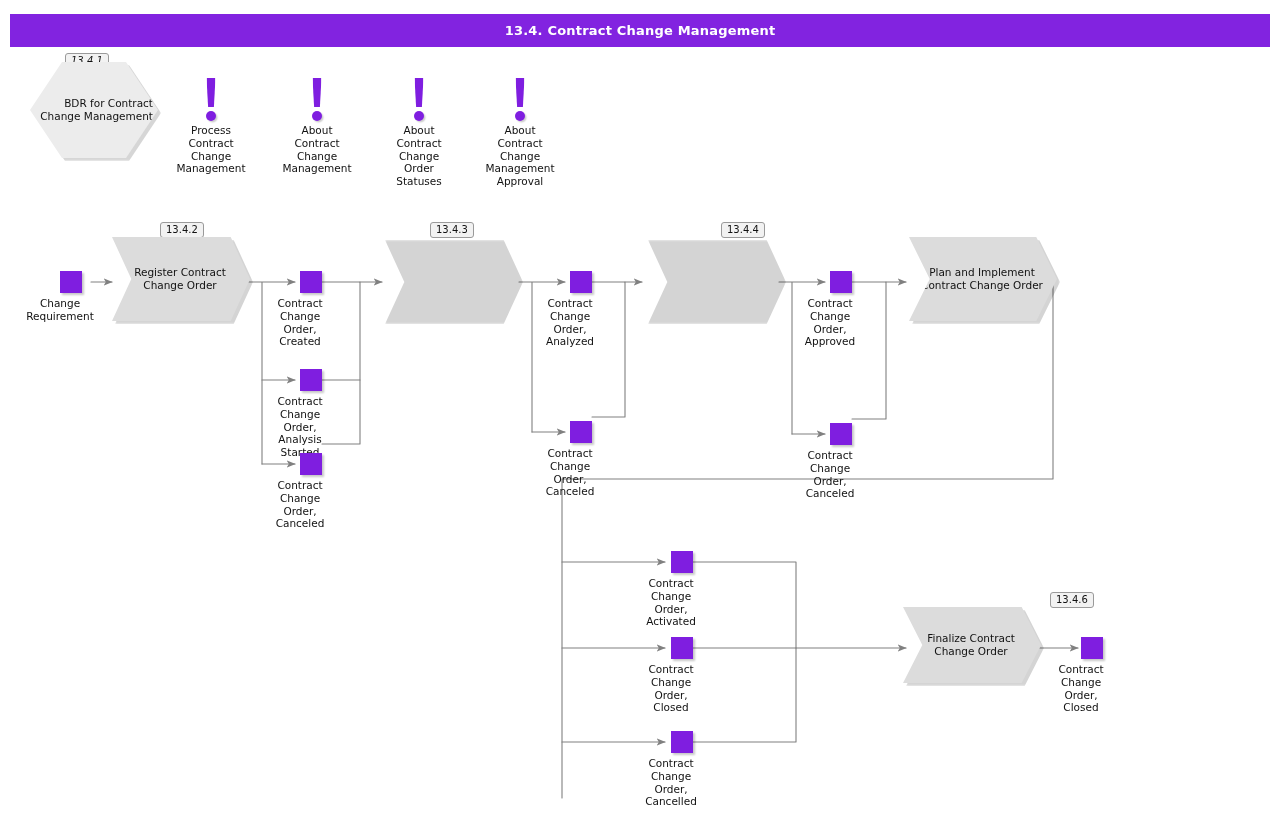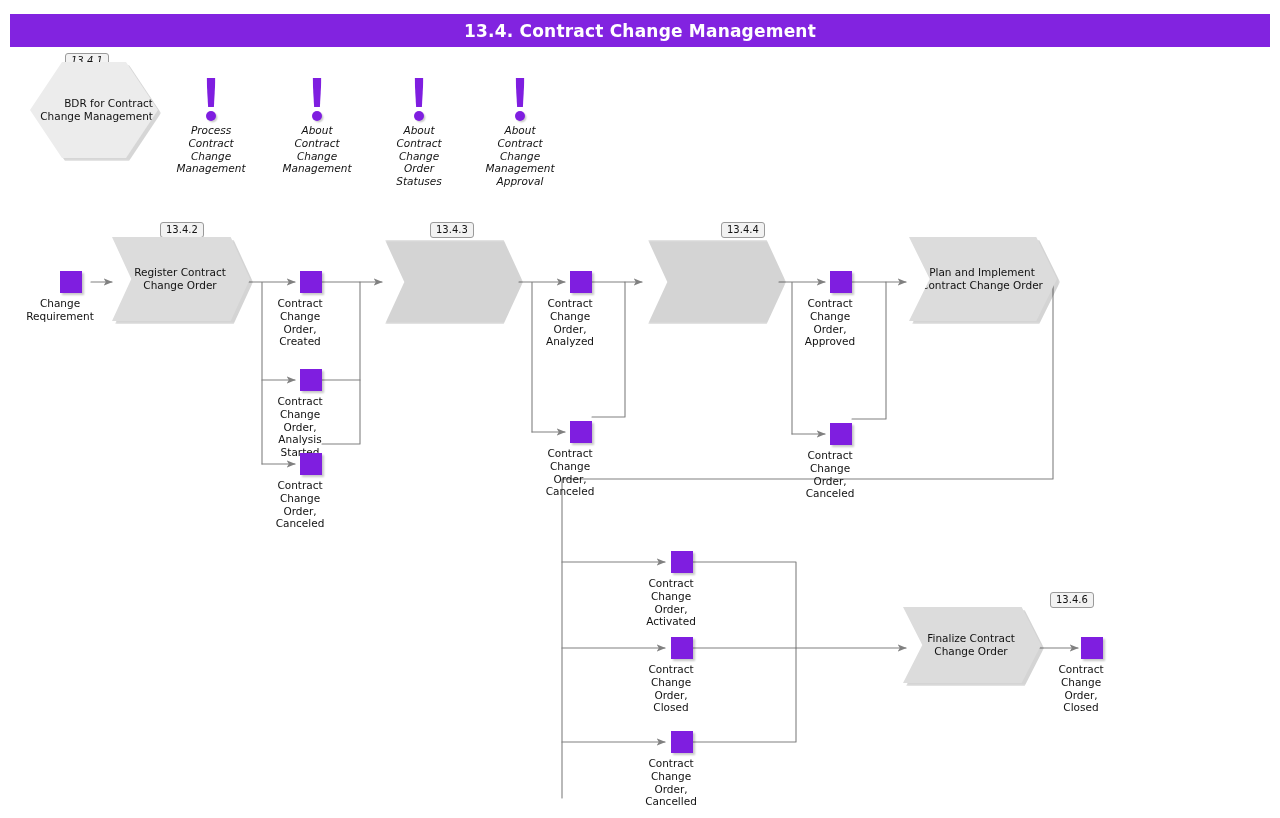--- a/index.html
+++ b/index.html
@@ -12,21 +12,21 @@
   #canvas{position:absolute;left:0;top:0;width:1280px;height:818px;}
   #svg-layer{position:absolute;left:0;top:0;width:1280px;height:818px;pointer-events:none;}
 
   
   .titlebar{
     position:absolute;left:10px;top:14px;width:1260px;height:33px;
     background:#8223e0;
     display:flex;align-items:center;justify-content:center;
   }
   .titlebar .t{
-    color:#ffffff;font-size:17px;font-weight:bold;letter-spacing:.2px;
+    color:#ffffff;font-size:13px;font-weight:bold;letter-spacing:.2px;
     font-family:"DejaVu Sans","Liberation Sans",sans-serif;
   }
 
   
   .badge{
     position:absolute;background:#f2f2f2;border:1px solid #9a9a9a;border-radius:3px;
     font-size:10px;line-height:13px;height:14px;padding:0 5px;color:#111;
     text-align:center;white-space:nowrap;
   }
 
@@ -68,21 +68,21 @@
     position:absolute;left:0;top:0;width:22px;height:22px;background:#7f1ee0;
     box-shadow:2px 2px 2px rgba(0,0,0,.22);
   }
   .status .lbl{
     position:absolute;top:26px;left:50%;transform:translateX(-50%);
     width:110px;text-align:center;font-size:10.5px;line-height:12.8px;color:#111;
     white-space:pre-line;
   }
 
   
-  .note{position:absolute;width:90px;font-style:italic;}
+  .note{position:absolute;width:90px;}
   .note .mark{position:relative;height:46px;width:90px;}
   .note .bar{
     position:absolute;left:50%;top:0;transform:translateX(-50%);
     width:9px;height:29px;background:#7f1ee0;
     clip-path:polygon(0% 0%,100% 0%,82% 100%,18% 100%);
     box-shadow:1.5px 1.5px 1.5px rgba(0,0,0,.2);
   }
   .note .dot{
     position:absolute;left:50%;top:33px;transform:translateX(-50%);
     width:10px;height:10px;border-radius:50%;background:#7f1ee0;

